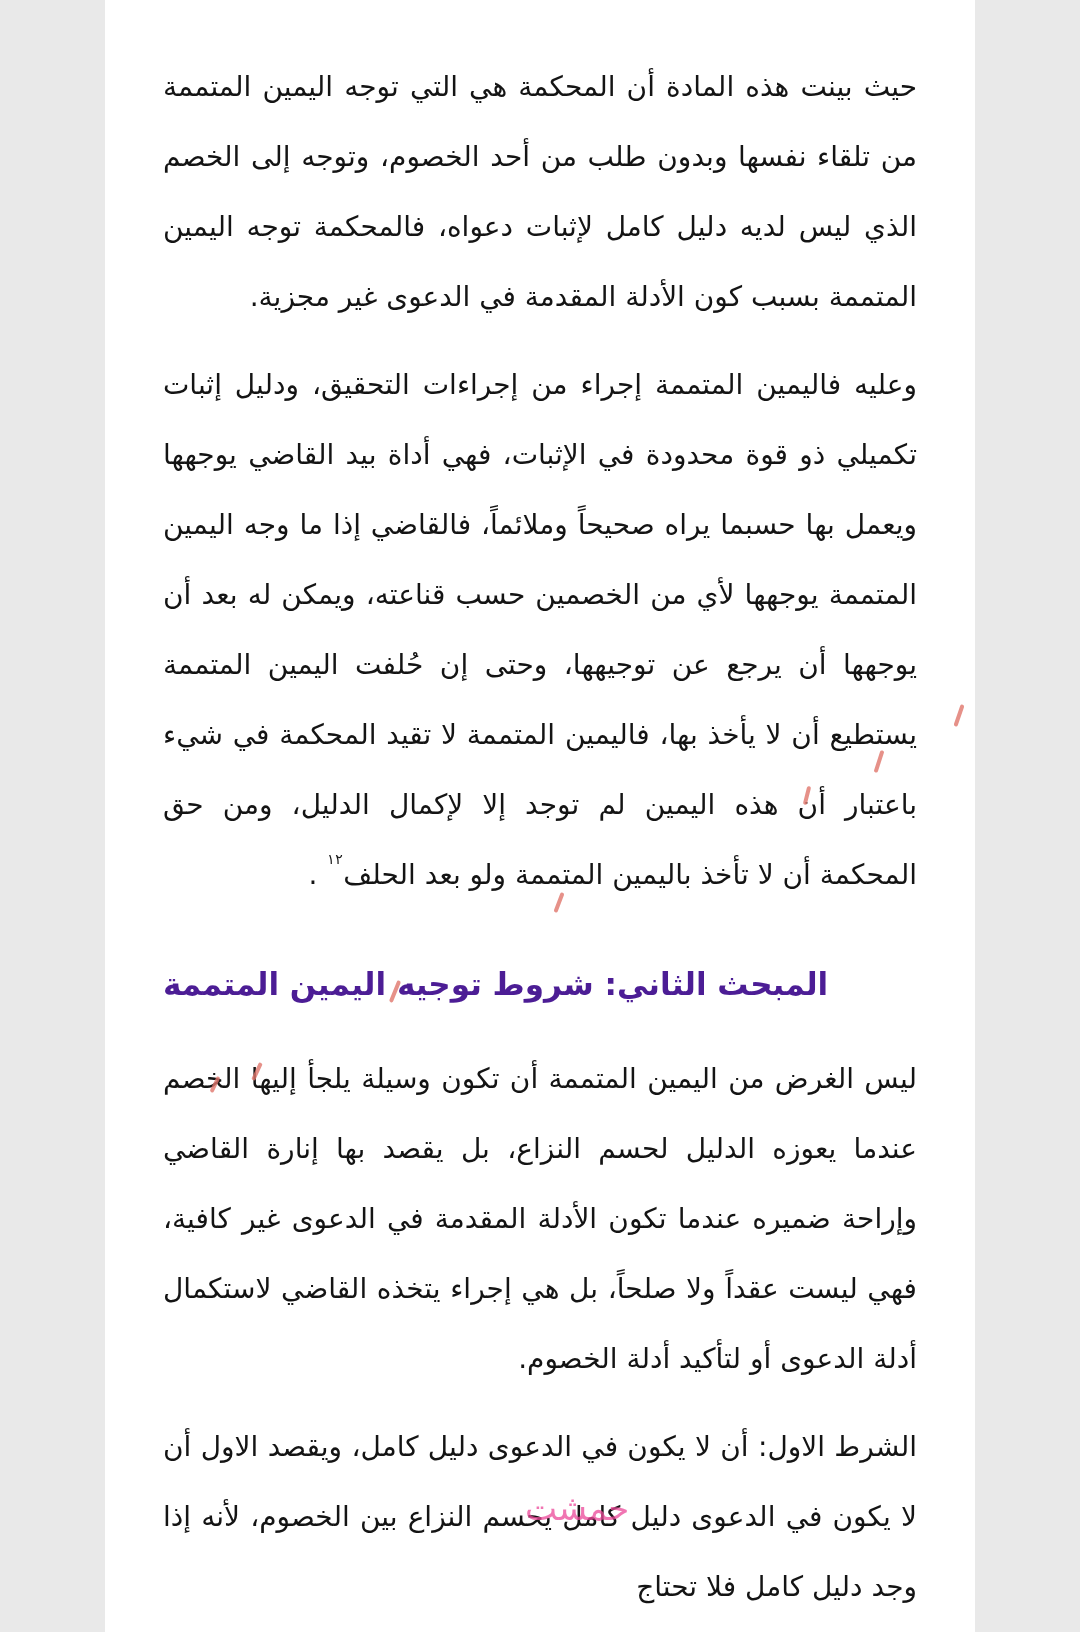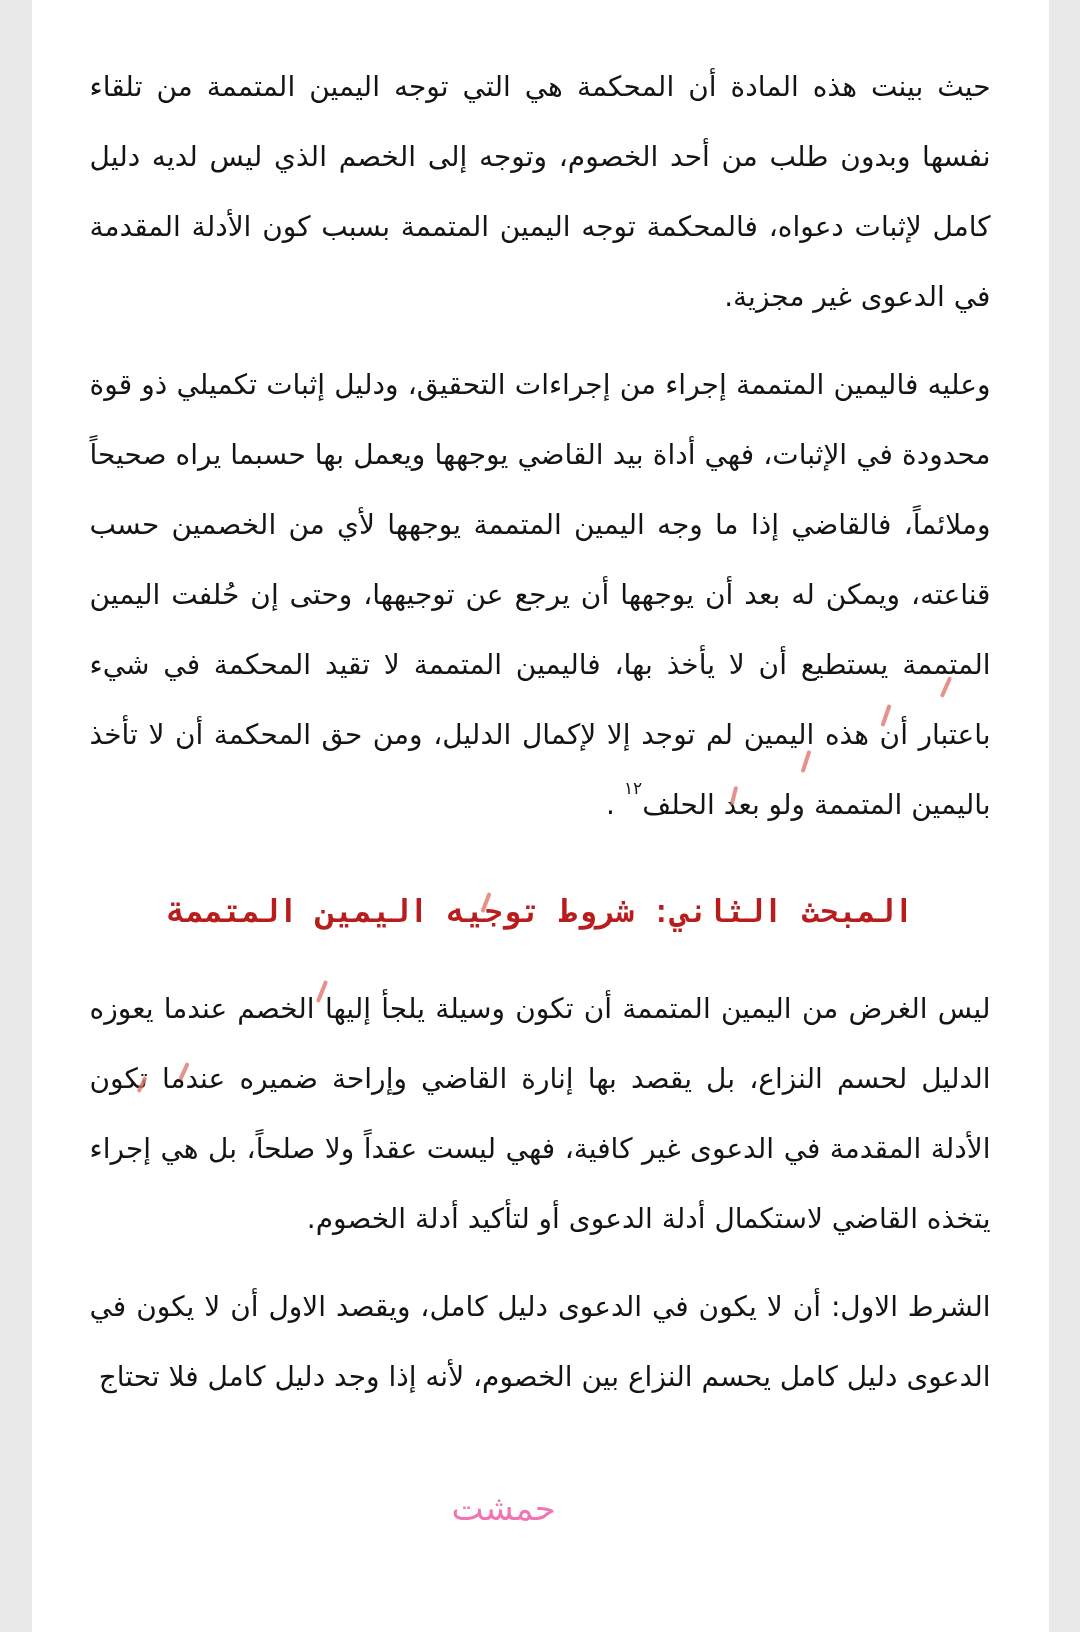--- a/index.html
+++ b/index.html
@@ -2,21 +2,21 @@
 <html lang="ar"><head>
 <meta charset="utf-8">
 <style>
   html, body {
     margin: 0;
     padding: 0;
     background: #e9e9e9;
   }
   .page {
     position: relative;
-    width: 1017px;
+    width: 870px;
     height: 1632px;
     margin: 0 auto;
     background: #ffffff;
     overflow: hidden;
     font-family: "DejaVu Sans", "Liberation Serif", sans-serif;
     color: #141414;
   }
   .content {
     position: absolute;
     top: 52px;
@@ -36,29 +36,29 @@
     margin-bottom: 0;
   }
   .para-indent {
     text-indent: 38px;
   }
   h2.section-heading {
     margin: 44px 0 30px 0;
     font-size: 31px;
     font-weight: bold;
     line-height: 60px;
-    text-align: center;
-    color: #b91c1c;
-    font-family: Liberation Mono, monospace;
+    text-align: left;
+    color: #4c1d95;
   }
   sup.footnote {
-    font-size: 17px;
+    font-size: 14px;
     line-height: 0;
     position: relative;
     top: -10px;
+    font-family: Liberation Mono, monospace;
   }
   
   .pen-mark {
     position: absolute;
     width: 4px;
     background: #e0756b;
     border-radius: 2px;
     opacity: 0.8;
     transform: rotate(20deg);
   }

